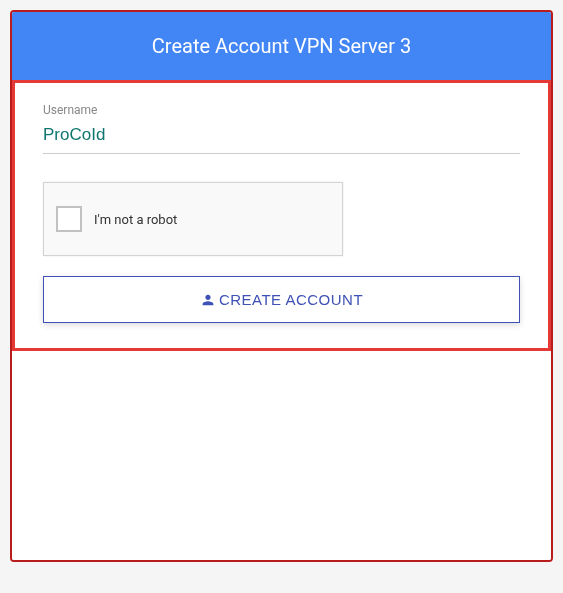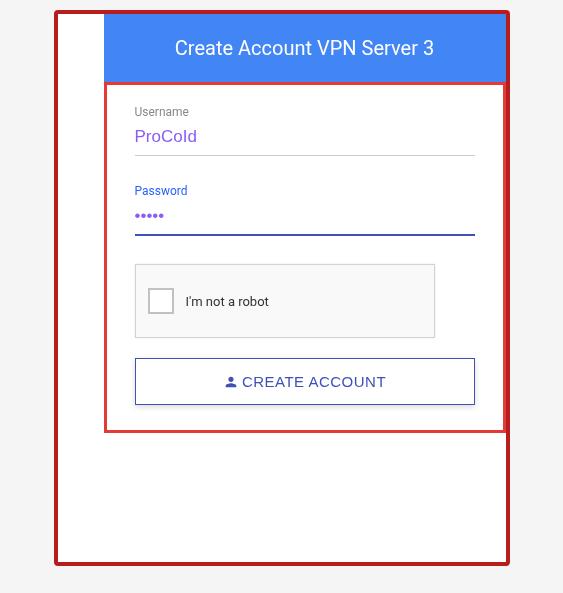--- a/index.html
+++ b/index.html
@@ -11,26 +11,25 @@
       font-family: Roboto, Arial, sans-serif;
       background: #f5f5f5;
       width: 563px;
       height: 593px;
       display: flex;
       justify-content: center;
       align-items: flex-start;
       padding: 10px;
     }
     .card {
-      width: 456px;
+      width: 543px;
       background: #fff;
-      border: 4px solid #b91c1c;
+      border: 2px solid #b91c1c;
       border-radius: 4px;
       overflow: hidden;
-      padding-left: 46px;
     }
     .header {
       background: #4285f4;
       color: #fff;
       text-align: center;
       padding: 22px 10px;
       font-size: 20px;
       font-weight: 400;
     }
     .body {
@@ -55,21 +54,21 @@
     .field-label.active {
       color: #2962ff;
     }
     .field-input {
       width: 100%;
       border: none;
       border-bottom: 1px solid #ccc;
       font-size: 17px;
       padding: 4px 0 8px 0;
       outline: none;
-      color: #8b5cf6;
+      color: #0f766e;
       background: transparent;
     }
     .field-input.active {
       border-bottom: 2px solid #3f51b5;
     }
     .captcha {
       margin: 25px 0 12px 0;
       width: 300px;
       height: 74px;
       border: 1px solid #d3d3d3;
@@ -141,24 +140,20 @@
     <span>Create Account VPN Server 3</span>
   </div>
   <div class="body">
     <div class="form-area">
 
       <div class="field">
         <label class="field-label">Username</label>
         <input type="text" class="field-input" value="ProCoId" style="">
       </div>
 
-      <div class="field">
-        <label class="field-label active">Password</label>
-        <input type="text" class="field-input active" value="•••••" style="">
-      </div>
 
       <div class="captcha">
         <div class="captcha-checkbox"></div>
         <div class="captcha-text">I'm not a robot</div>
       </div>
 
       <button class="btn-create">
         <svg class="user-icon" viewBox="0 0 24 24">
           <path d="M12 12c2.21 0 4-1.79 4-4s-1.79-4-4-4-4 1.79-4 4 1.79 4 4 4zm0 2c-2.67 0-8 1.34-8 4v2h16v-2c0-2.66-5.33-4-8-4z"></path>
         </svg>

